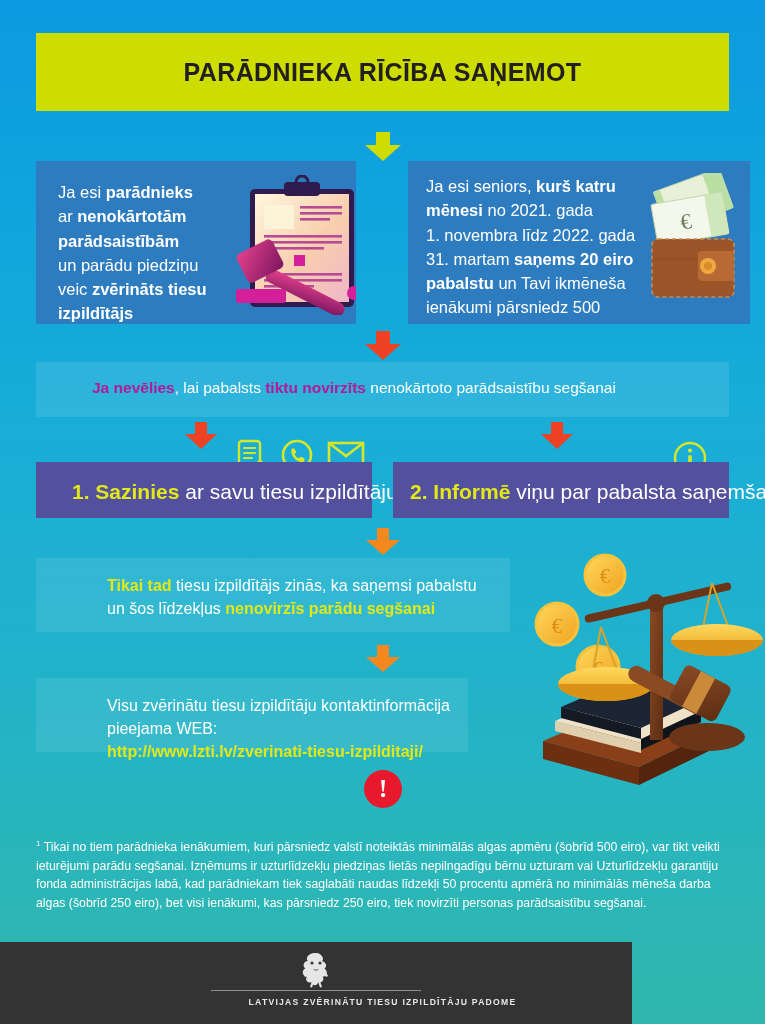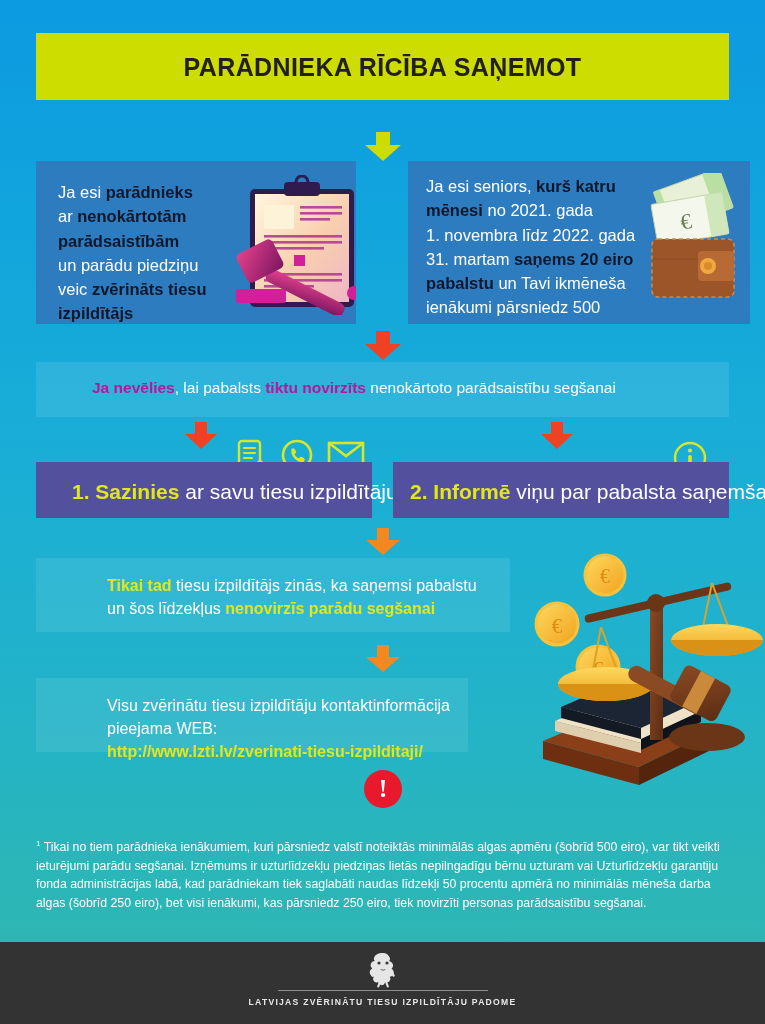--- a/index.html
+++ b/index.html
@@ -17,21 +17,21 @@
     overflow: hidden;
     background: linear-gradient(180deg, #0c9ae0 0%, #11a5dd 22%, #1aaed6 45%, #22b3c9 68%, #2cb6b6 88%, #2fb7ae 100%);
   }
 
   
   .title-bar {
     position: absolute;
     left: 36px;
     top: 33px;
     width: 693px;
-    height: 67px;
+    height: 78px;
     background: #cddd00;
     display: flex;
     flex-direction: column;
     align-items: center;
     justify-content: center;
     box-sizing: border-box;
   }
   .title-line {
     color: #231f20;
     font-weight: bold;
@@ -48,21 +48,21 @@
     background: #2d7cc0;
     box-sizing: border-box;
     overflow: hidden;
   }
   .infobox .txt {
     position: absolute;
     color: #ffffff;
     font-size: 16.5px;
     line-height: 1.47;
   }
-  b.hl { color: #0f172a; }
+  b.hl { color: #ffffff; }
   sup { font-size: 10px; vertical-align: super; }
 
   
   .strip {
     position: absolute;
     background: rgba(255,255,255,0.10);
     box-sizing: border-box;
   }
   .strip-text {
     position: absolute;
@@ -112,21 +112,21 @@
     font-size: 12.3px;
     line-height: 1.52;
   }
   .footnote sup { font-size: 8px; }
 
   
   .footer {
     position: absolute;
     left: 0;
     bottom: 0;
-    width: 765px;
+    width: 632px;
     height: 82px;
     background: #333333;
   }
   .crest {
     position: absolute;
     left: 50%;
     transform: translateX(-50%);
     top: 8px;
   }
   .footer-rule {

